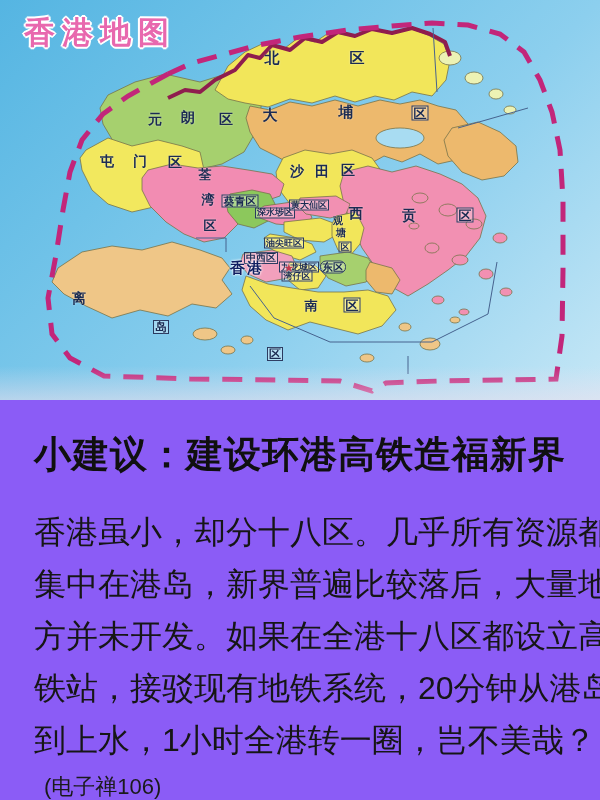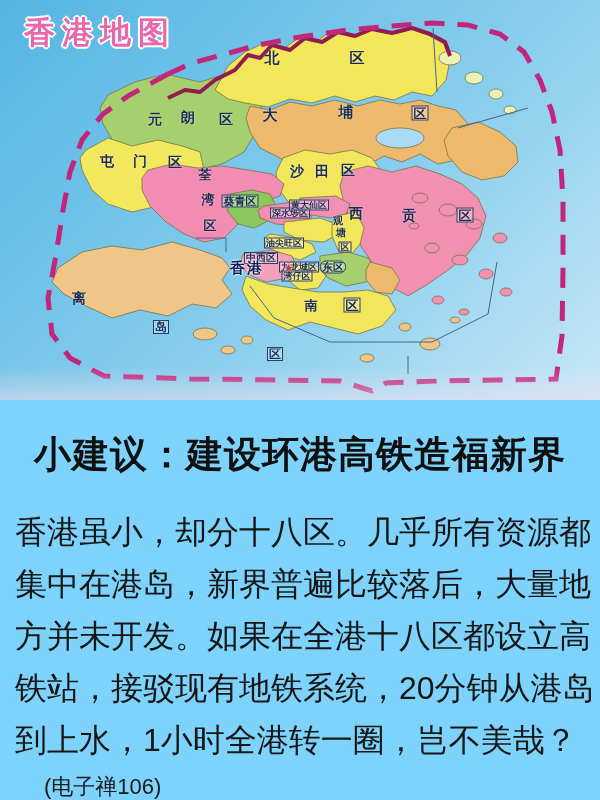--- a/index.html
+++ b/index.html
@@ -37,28 +37,28 @@
   .map-label.hk{
     color:#101d60;font-weight:900;letter-spacing:2px;
     text-shadow:0 0 2px #fff,0 0 3px #fff;
   }
   .emblem{
     position:absolute;transform:translate(-50%,-50%);
     color:#c23a52;font-size:12px;text-shadow:0 0 2px #fff;
   }
   
   .post{
-    position:relative;width:600px;height:400px;background:#7dd3fc;
+    position:relative;width:600px;height:400px;background:#8b5cf6;
     color:#101010;
   }
   .post-title{
     padding:30px 34px 0 34px;
     font-size:37px;font-weight:900;letter-spacing:1px;white-space:nowrap;
   }
-  .post-body{padding:26px 34px 0 15px;}
+  .post-body{padding:26px 34px 0 34px;}
   .post-body .line{
     font-size:32px;line-height:52px;white-space:nowrap;color:#161616;
   }
   .post-attribution{
     padding:6px 34px 0 44px;font-size:22px;color:#1a1a1a;
   }
 </style>
 </head>
 <body>
 
@@ -148,21 +148,21 @@
       <div class="map-label" style="left: 297px; top: 171px; font-size: 14px;">沙</div>
       <div class="map-label" style="left: 322px; top: 171px; font-size: 14px;">田</div>
       <div class="map-label" style="left: 348px; top: 170px; font-size: 14px;">区</div>
       <div class="map-label" style="left: 205px; top: 174px; font-size: 13px;">荃</div>
       <div class="map-label" style="left: 208px; top: 199px; font-size: 13px;">湾</div>
       <div class="map-label" style="left: 210px; top: 225px; font-size: 13px;">区</div>
       <div class="map-label boxed" style="left: 240px; top: 201px; font-size: 11px;">葵青区</div>
       <div class="map-label" style="left: 356px; top: 213px; font-size: 14px;">西</div>
       <div class="map-label" style="left: 409px; top: 215px; font-size: 14px;">贡</div>
       <div class="map-label boxed" style="left: 465px; top: 215px; font-size: 13px;">区</div>
-      <div class="map-label boxed" style="left: 290px; top: 213px; font-size: 9px;">深水埗区</div>
+      <div class="map-label boxed" style="left: 275px; top: 213px; font-size: 9px; font-family: Liberation Mono, monospace;">深水埗区</div>
       <div class="map-label boxed" style="left: 309px; top: 205px; font-size: 9px;">黄大仙区</div>
       <div class="map-label boxed" style="left: 299px; top: 227px; font-size: 9px; margin-top: 40px;">九龙城区</div>
       <div class="map-label" style="left: 338px; top: 221px; font-size: 10px;">观</div>
       <div class="map-label" style="left: 341px; top: 233px; font-size: 10px;">塘</div>
       <div class="map-label boxed" style="left: 345px; top: 247px; font-size: 9px;">区</div>
       <div class="map-label boxed" style="left: 284px; top: 243px; font-size: 9px;">油尖旺区</div>
       <div class="map-label boxed" style="left: 261px; top: 258px; font-size: 10px;">中西区</div>
       <div class="map-label boxed" style="left: 297px; top: 276px; font-size: 9px;">湾仔区</div>
       <div class="map-label boxed" style="left: 333px; top: 267px; font-size: 11px; border-radius: 6px;">东区</div>
       <div class="map-label" style="left: 311px; top: 305px; font-size: 13px;">南</div>

